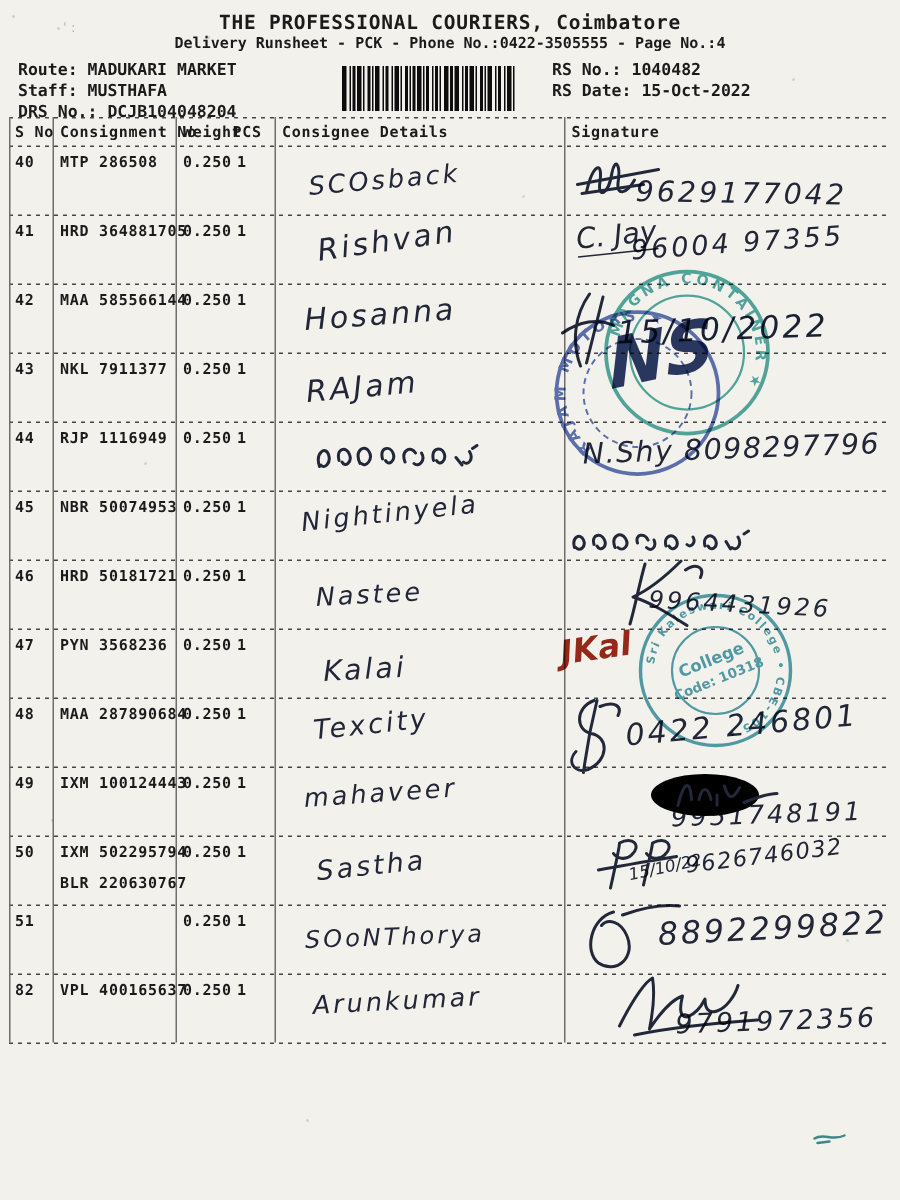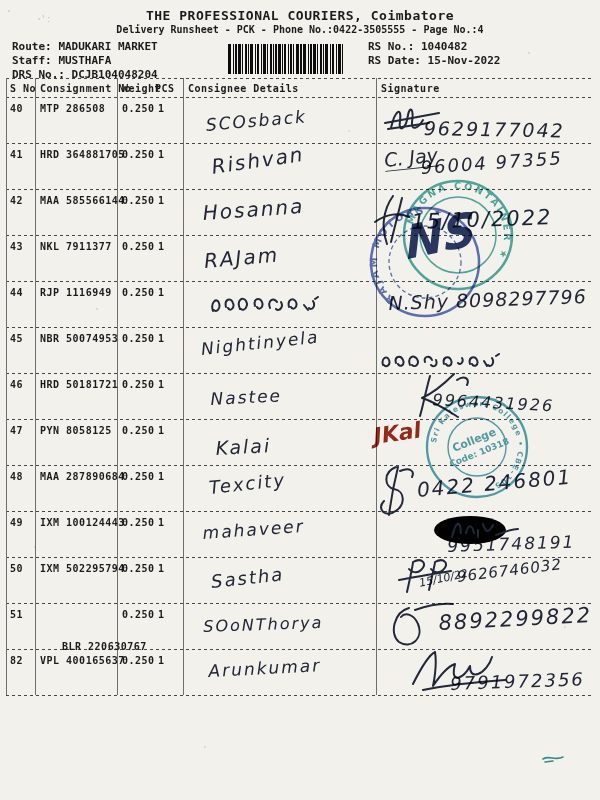--- a/index.html
+++ b/index.html
@@ -40,21 +40,21 @@
 
   <div class="print info" style="left:12px;top:40px"><span>Route:</span> <span>MADUKARI MARKET</span></div>
   <div class="print info" style="left:12px;top:54px"><span>Staff:</span> <span>MUSTHAFA</span></div>
   <div class="print info" style="left:12px;top:68px"><span>DRS No.:</span> <span>DCJB104048204</span></div>
 
   <svg class="scrib" style="left:228px;top:44px;mix-blend-mode:normal" width="116" height="30">
     <line x1="0" y1="15" x2="116" y2="15" stroke="#0c0c0c" stroke-width="30" stroke-dasharray="3 2 1 1 2 1 3 1 1 2 2 1 1 1 3 2 1 1 2 2 1 1 3 1 1 2 2 1 1 1 2 1 3 1 1 1 2 2 1 1 2 1 1 2 3 1 2 1"></line>
   </svg>
 
   <div class="print info" style="left:368px;top:40px"><span>RS No.:</span> <span>1040482</span></div>
-  <div class="print info" style="left:368px;top:54px"><span>RS Date:</span> <span>15-Nov-2022</span></div>
+  <div class="print info" style="left:368px;top:54px"><span>RS Date:</span> <span>15-Oct-2022</span></div>
 
   <div id="grid">
       <div class="hline" style="top: 78px;"></div>
       <div class="hline" style="top: 97px;"></div>
       <div class="hline" style="top: 143px;"></div>
       <div class="hline" style="top: 189px;"></div>
       <div class="hline" style="top: 235px;"></div>
       <div class="hline" style="top: 281px;"></div>
       <div class="hline" style="top: 327px;"></div>
       <div class="hline" style="top: 373px;"></div>
@@ -108,41 +108,41 @@
       <div class="cell" style="left: 40px; top: 333px;">NBR 50074953</div>
       <div class="cell" style="left: 122px; top: 333px;">0.250</div>
       <div class="cell" style="left: 158px; top: 333px;">1</div>
       <div class="hw" style="left: 200px; top: 339px; font-size: 17px; transform: rotate(-6deg); letter-spacing: 2px;">Nightinyela</div>
       <div class="cell" style="left: 10px; top: 379px;">46</div>
       <div class="cell" style="left: 40px; top: 379px;">HRD 50181721</div>
       <div class="cell" style="left: 122px; top: 379px;">0.250</div>
       <div class="cell" style="left: 158px; top: 379px;">1</div>
       <div class="hw" style="left: 210px; top: 389px; font-size: 17px; transform: rotate(-3deg); letter-spacing: 2px;">Nastee</div>
       <div class="cell" style="left: 10px; top: 425px;">47</div>
-      <div class="cell" style="left: 40px; top: 425px;">PYN 8058125</div>
+      <div class="cell" style="left: 40px; top: 425px;">PYN 3568236</div>
       <div class="cell" style="left: 122px; top: 425px;">0.250</div>
       <div class="cell" style="left: 158px; top: 425px;">1</div>
       <div class="hw" style="left: 215px; top: 437px; font-size: 19px; transform: rotate(-3deg); letter-spacing: 2px;">Kalai</div>
       <div class="cell" style="left: 10px; top: 471px;">48</div>
       <div class="cell" style="left: 40px; top: 471px;">MAA 287890684</div>
       <div class="cell" style="left: 122px; top: 471px;">0.250</div>
       <div class="cell" style="left: 158px; top: 471px;">1</div>
       <div class="hw" style="left: 208px; top: 477px; font-size: 18px; transform: rotate(-6deg); letter-spacing: 2px;">Texcity</div>
       <div class="cell" style="left: 10px; top: 517px;">49</div>
       <div class="cell" style="left: 40px; top: 517px;">IXM 100124443</div>
       <div class="cell" style="left: 122px; top: 517px;">0.250</div>
       <div class="cell" style="left: 158px; top: 517px;">1</div>
       <div class="hw" style="left: 202px; top: 523px; font-size: 17px; transform: rotate(-4deg); letter-spacing: 2px;">mahaveer</div>
       <div class="cell" style="left: 10px; top: 563px;">50</div>
       <div class="cell" style="left: 40px; top: 563px;">IXM 502295794</div>
       <div class="cell" style="left: 122px; top: 563px;">0.250</div>
       <div class="cell" style="left: 158px; top: 563px;">1</div>
       <div class="hw" style="left: 210px; top: 571px; font-size: 18px; transform: rotate(-6deg); letter-spacing: 2px;">Sastha</div>
       <div class="cell" style="left: 10px; top: 609px;">51</div>
-      <div class="cell" style="left: 40px; top: 641px; margin-left: 22px;">BLR 220630767</div>
+      <div class="cell" style="left: 40px; top: 584px;">BLR 220630767</div>
       <div class="cell" style="left: 122px; top: 609px;">0.250</div>
       <div class="cell" style="left: 158px; top: 609px;">1</div>
       <div class="hw" style="left: 203px; top: 617px; font-size: 16px; transform: rotate(-2deg); letter-spacing: 2px;">SOoNThorya</div>
       <div class="cell" style="left: 10px; top: 655px;">82</div>
       <div class="cell" style="left: 40px; top: 655px;">VPL 400165637</div>
       <div class="cell" style="left: 122px; top: 655px;">0.250</div>
       <div class="cell" style="left: 158px; top: 655px;">1</div>
       <div class="hw" style="left: 208px; top: 661px; font-size: 17px; transform: rotate(-3deg); letter-spacing: 2px;">Arunkumar</div>
     </div>
 

